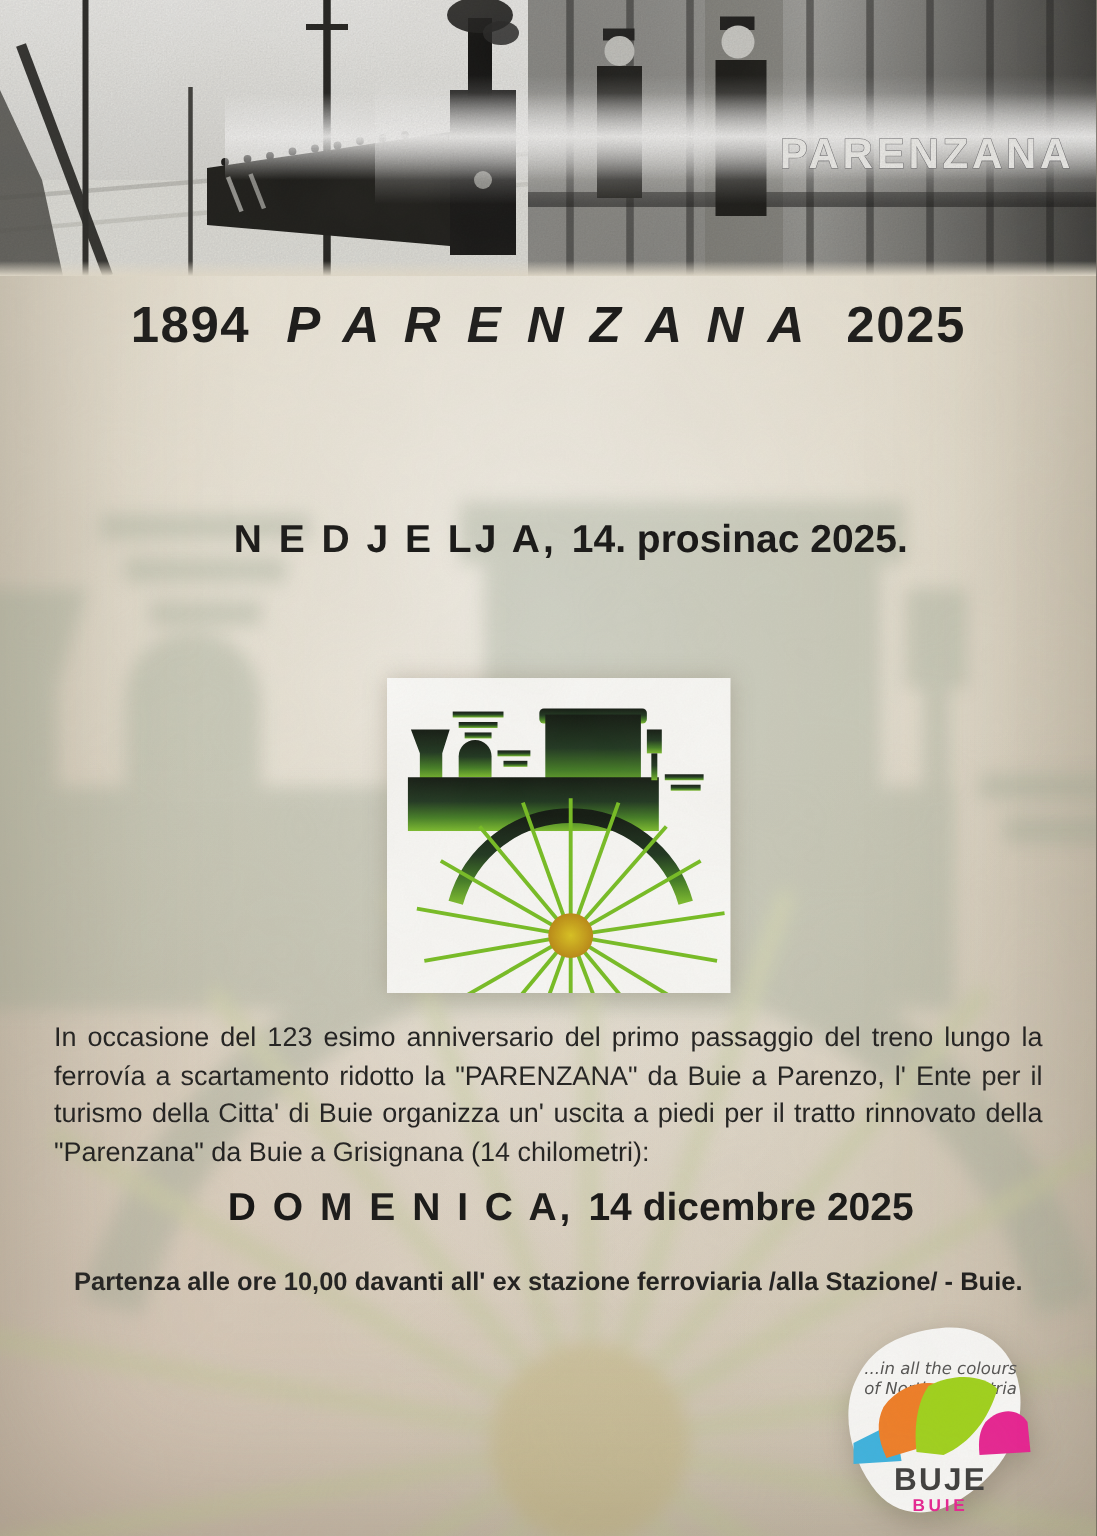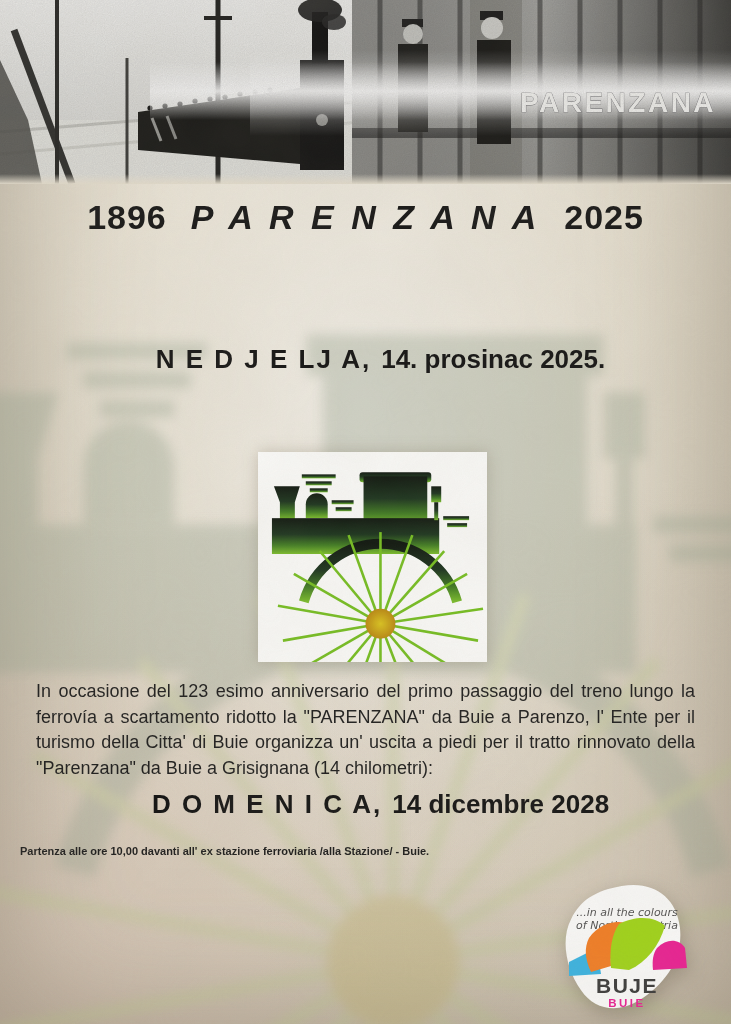--- a/index.html
+++ b/index.html
@@ -25,22 +25,22 @@
         font-size:18px;line-height:25.5px;text-align:justify;color:#181818;}
   .para-hr{top:257px;}
   .para-it{top:679px;}
   .heading{position:absolute;left:0;width:100%;z-index:3;text-align:center;
            font-size:26px;font-weight:bold;color:#0e0e0e;padding-left:15px;}
   .heading .day{letter-spacing:2px;margin-right:10px;}
   .h-nedjelja{top:344px;}
   .h-domenica{top:789px;}
   .details-hr{position:absolute;top:394px;left:55px;right:28px;z-index:3;
               font-size:17px;line-height:23px;font-weight:bold;color:#161616;}
-  .partenza{position:absolute;top:845px;left:20px;right:20px;z-index:3;
-            font-size:11px;font-weight:bold;color:#161616;}
+  .partenza{position:absolute;top:845px;left:20px;right:20px;z-index:3;text-align:center;
+            font-size:17px;font-weight:bold;color:#161616;}
   
   .logo-box{position:absolute;left:258px;top:452px;width:229px;height:210px;z-index:3;
             background:#fdfdfb;box-shadow:0 0 14px rgba(120,110,90,.35);}
   .logo-box svg{display:block;}
   
   .pebble{position:absolute;left:538px;top:880px;z-index:3;filter:drop-shadow(2px 6px 10px rgba(90,80,60,.38));text-align:right;}
 </style>
 </head>
 <body>
 
@@ -169,21 +169,21 @@
       </g>
     </g>
     <rect x="150" y="62" width="581" height="58" fill="url(#streakg)"></rect>
     <rect x="250" y="50" width="481" height="86" fill="url(#streakg)" opacity="0.55"></rect>
     <text x="618" y="112" text-anchor="middle" font-size="28" font-weight="bold" letter-spacing="2.5" fill="#fbfbf9" stroke="#6e6e72" stroke-width="0.7" paint-order="stroke" style="font-family:'Liberation Sans',sans-serif">PARENZANA</text>
     <rect x="0" y="0" width="731" height="184" filter="url(#grainf)" opacity="0.14"></rect>
     <rect x="0" y="174" width="731" height="10" fill="url(#fadeg)"></rect>
   </svg>
 
   <div class="title">
-    <span>1896</span><span class="tname">P A R E N Z A N A</span><span>2025</span>
+    <span>1894</span><span class="tname">P A R E N Z A N A</span><span>2025</span>
   </div>
 
 
   <div class="heading h-nedjelja">
     <span class="day">N E D J E LJ A,</span><span>14. prosinac 2025.</span>
   </div>
 
 
   <div class="logo-box">
     <svg width="229" height="210" viewBox="0 0 230 210">
@@ -236,21 +236,21 @@
         <line x1="123" y1="172" x2="205" y2="222"></line>
           <line x1="123" y1="172" x2="221" y2="189"></line>
       </g>
       <circle cx="123" cy="172" r="15" fill="url(#hubg)"></circle>
     </svg>
   </div>
 
   <p class="para para-it">In occasione del 123 esimo anniversario del primo passaggio del treno lungo la ferrovía a scartamento ridotto la "PARENZANA" da Buie a Parenzo, l' Ente per il turismo della Citta' di Buie organizza un' uscita a piedi per il tratto rinnovato della "Parenzana" da Buie a Grisignana (14 chilometri):</p>
 
   <div class="heading h-domenica">
-    <span class="day">D O M E N I C A,</span><span>14 dicembre 2028</span>
+    <span class="day">D O M E N I C A,</span><span>14 dicembre 2025</span>
   </div>
 
   <div class="partenza">Partenza alle ore 10,00 davanti all' ex stazione ferroviaria /alla Stazione/ - Buie.</div>
 
   <div class="pebble">
     <svg width="172" height="140" viewBox="0 0 170 140">
       <path d="M86,6 C118,2 140,20 142,50 C144,80 126,106 96,122 C74,133 52,128 40,108 C26,86 22,56 34,36 C44,18 60,9 86,6 Z" fill="#fdfdfc" transform="rotate(-3 85 70)"></path>
       <text x="88" y="36" text-anchor="middle" font-size="11" font-style="italic" fill="#4f4f4f" style="font-family:'DejaVu Sans',sans-serif">...in all the colours</text>
       <text x="88" y="49" text-anchor="middle" font-size="11" font-style="italic" fill="#4f4f4f" style="font-family:'DejaVu Sans',sans-serif">of Northwest Istria</text>
       <g transform="translate(0,6)">

